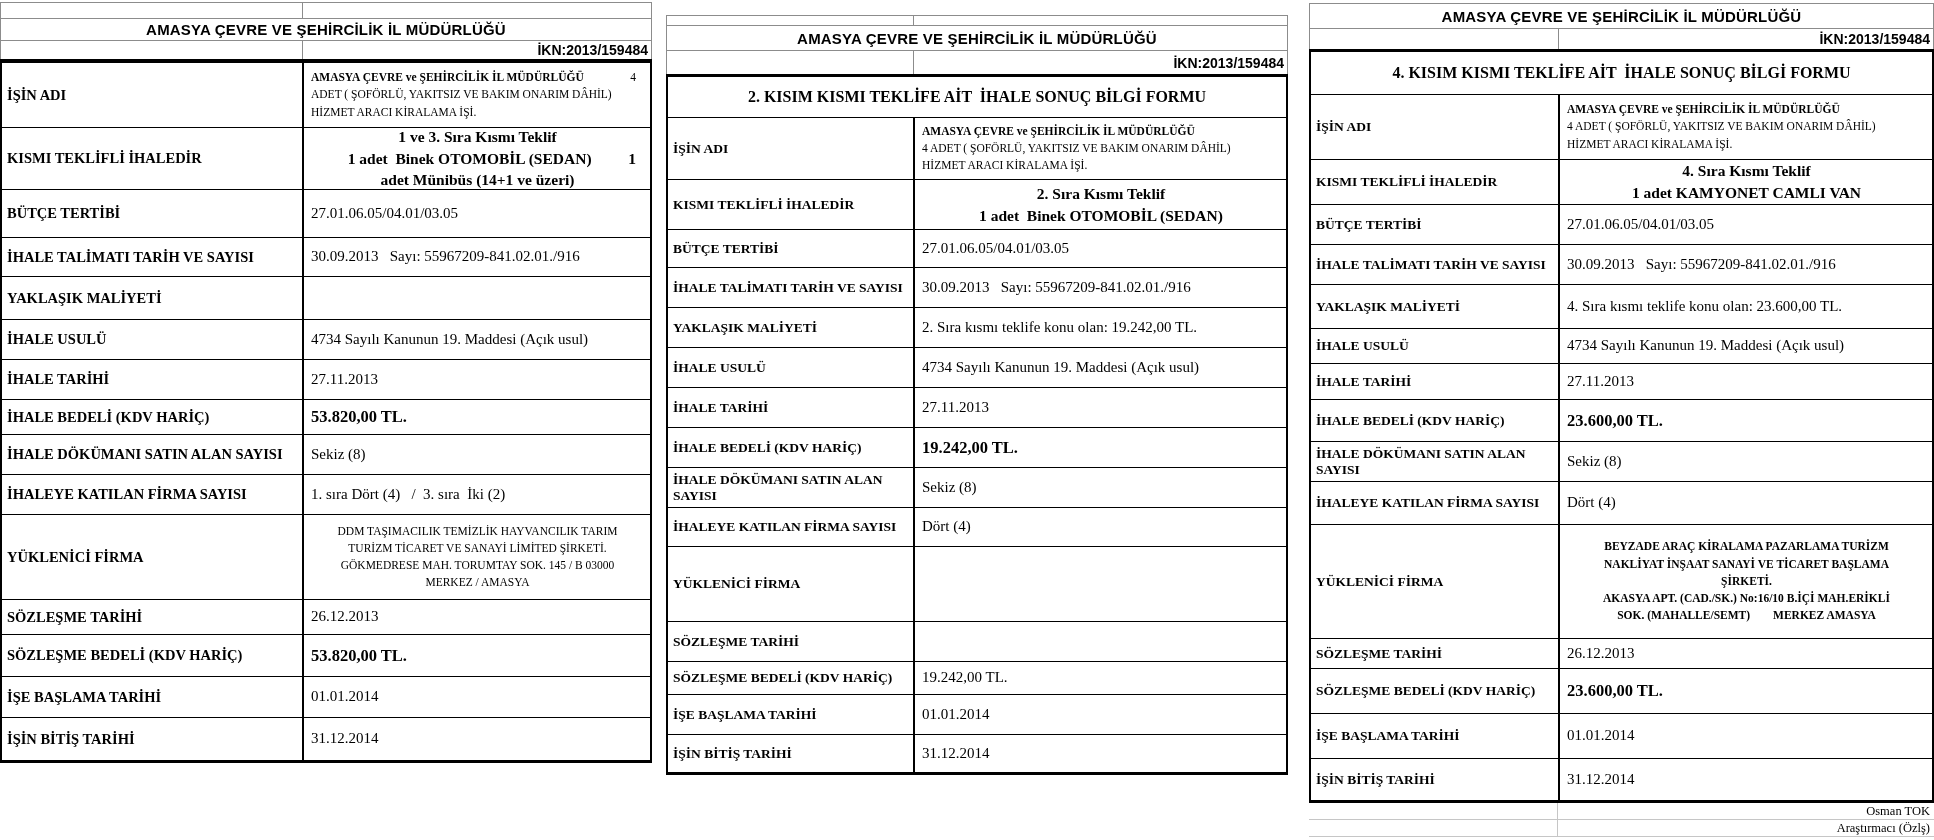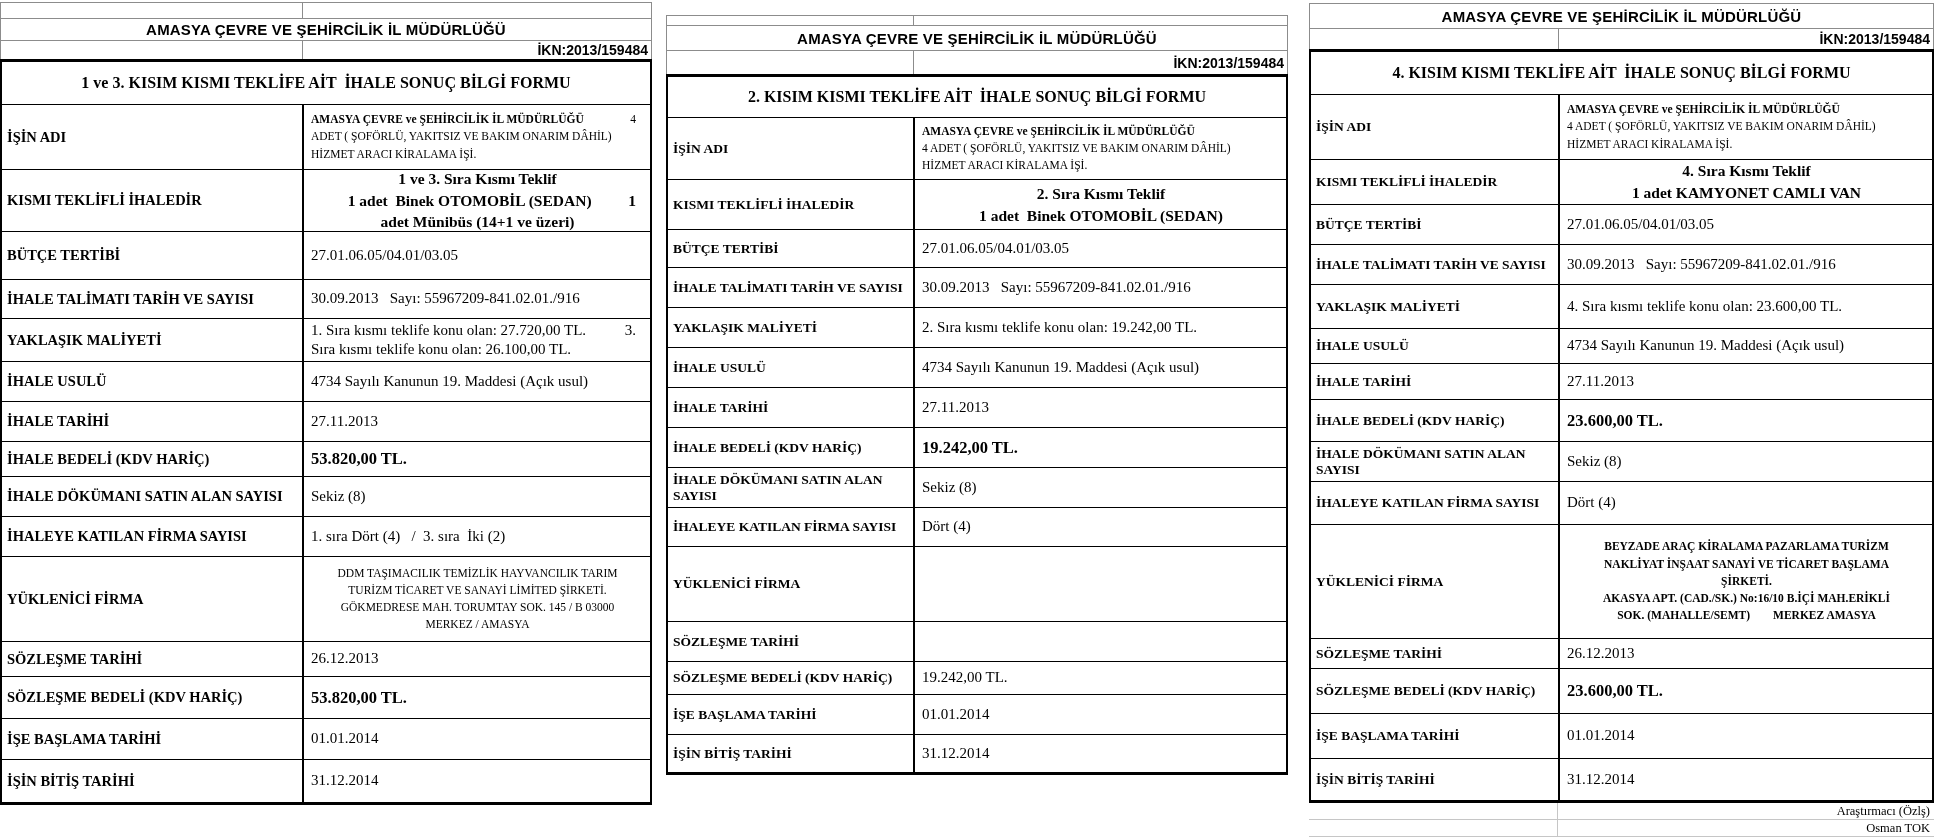--- a/index.html
+++ b/index.html
@@ -49,21 +49,20 @@
     <div class="hrow htitle" style="height: 22px;">
       <span>AMASYA ÇEVRE VE ŞEHİRCİLİK İL MÜDÜRLÜĞÜ</span>
     </div>
     <div class="hrow" style="height: 19px;">
       <div class="hcl" style="width: 302px;"></div>
       <div class="hcr iknc">
         <span>İKN:2013/159484</span>
       </div>
     </div>
     <div class="main">
-      <div class="ftitle" style="height: 42px;"><span>1 ve 3. KISIM KISMI TEKLİFE AİT  İHALE SONUÇ BİLGİ FORMU</span></div>
       <div class="row" style="height: 65px;">
         <div class="lab" style="width: 302px;">
           <span>İŞİN ADI</span>
         </div>
         <div class="val small">
           <div class="line split b"><span class="lm">AMASYA ÇEVRE ve ŞEHİRCİLİK İL MÜDÜRLÜĞÜ</span><span class="lr n">4</span></div>
           <div class="line">ADET ( ŞOFÖRLÜ, YAKITSIZ VE BAKIM ONARIM DÂHİL)</div>
           <div class="line">HİZMET ARACI KİRALAMA İŞİ.</div>
         </div>
       </div>
@@ -89,24 +88,20 @@
         <div class="lab" style="width: 302px;">
           <span>İHALE TALİMATI TARİH VE SAYISI</span>
         </div>
         <div class="val">
           <div class="line">30.09.2013   Sayı: 55967209-841.02.01./916</div>
         </div>
       </div>
       <div class="row" style="height: 43px;">
         <div class="lab" style="width: 302px;">
           <span>YAKLAŞIK MALİYETİ</span>
-        </div>
-        <div class="val">
-          <div class="line split"><span class="lm">1. Sıra kısmı teklife konu olan: 27.720,00 TL.</span><span class="lr n">3.</span></div>
-          <div class="line">Sıra kısmı teklife konu olan: 26.100,00 TL.</div>
         </div>
       </div>
       <div class="row" style="height: 40px;">
         <div class="lab" style="width: 302px;">
           <span>İHALE USULÜ</span>
         </div>
         <div class="val">
           <div class="line">4734 Sayılı Kanunun 19. Maddesi (Açık usul)</div>
         </div>
       </div>
@@ -458,22 +453,22 @@
           <span>İŞİN BİTİŞ TARİHİ</span>
         </div>
         <div class="val">
           <div class="line">31.12.2014</div>
         </div>
       </div>
     </div>
     <div class="frow" style="height: 17px;">
       <div class="fcl" style="width: 249px;"></div>
       <div class="fcr">
-        <span>Araştırmacı (Özlş)</span>
+        <span>Osman TOK</span>
       </div>
     </div>
     <div class="frow" style="height: 17px;">
       <div class="fcl" style="width: 249px;"></div>
       <div class="fcr">
-        <span>Osman TOK</span>
+        <span>Araştırmacı (Özlş)</span>
       </div>
     </div>
   </div>
 
 </body></html>

